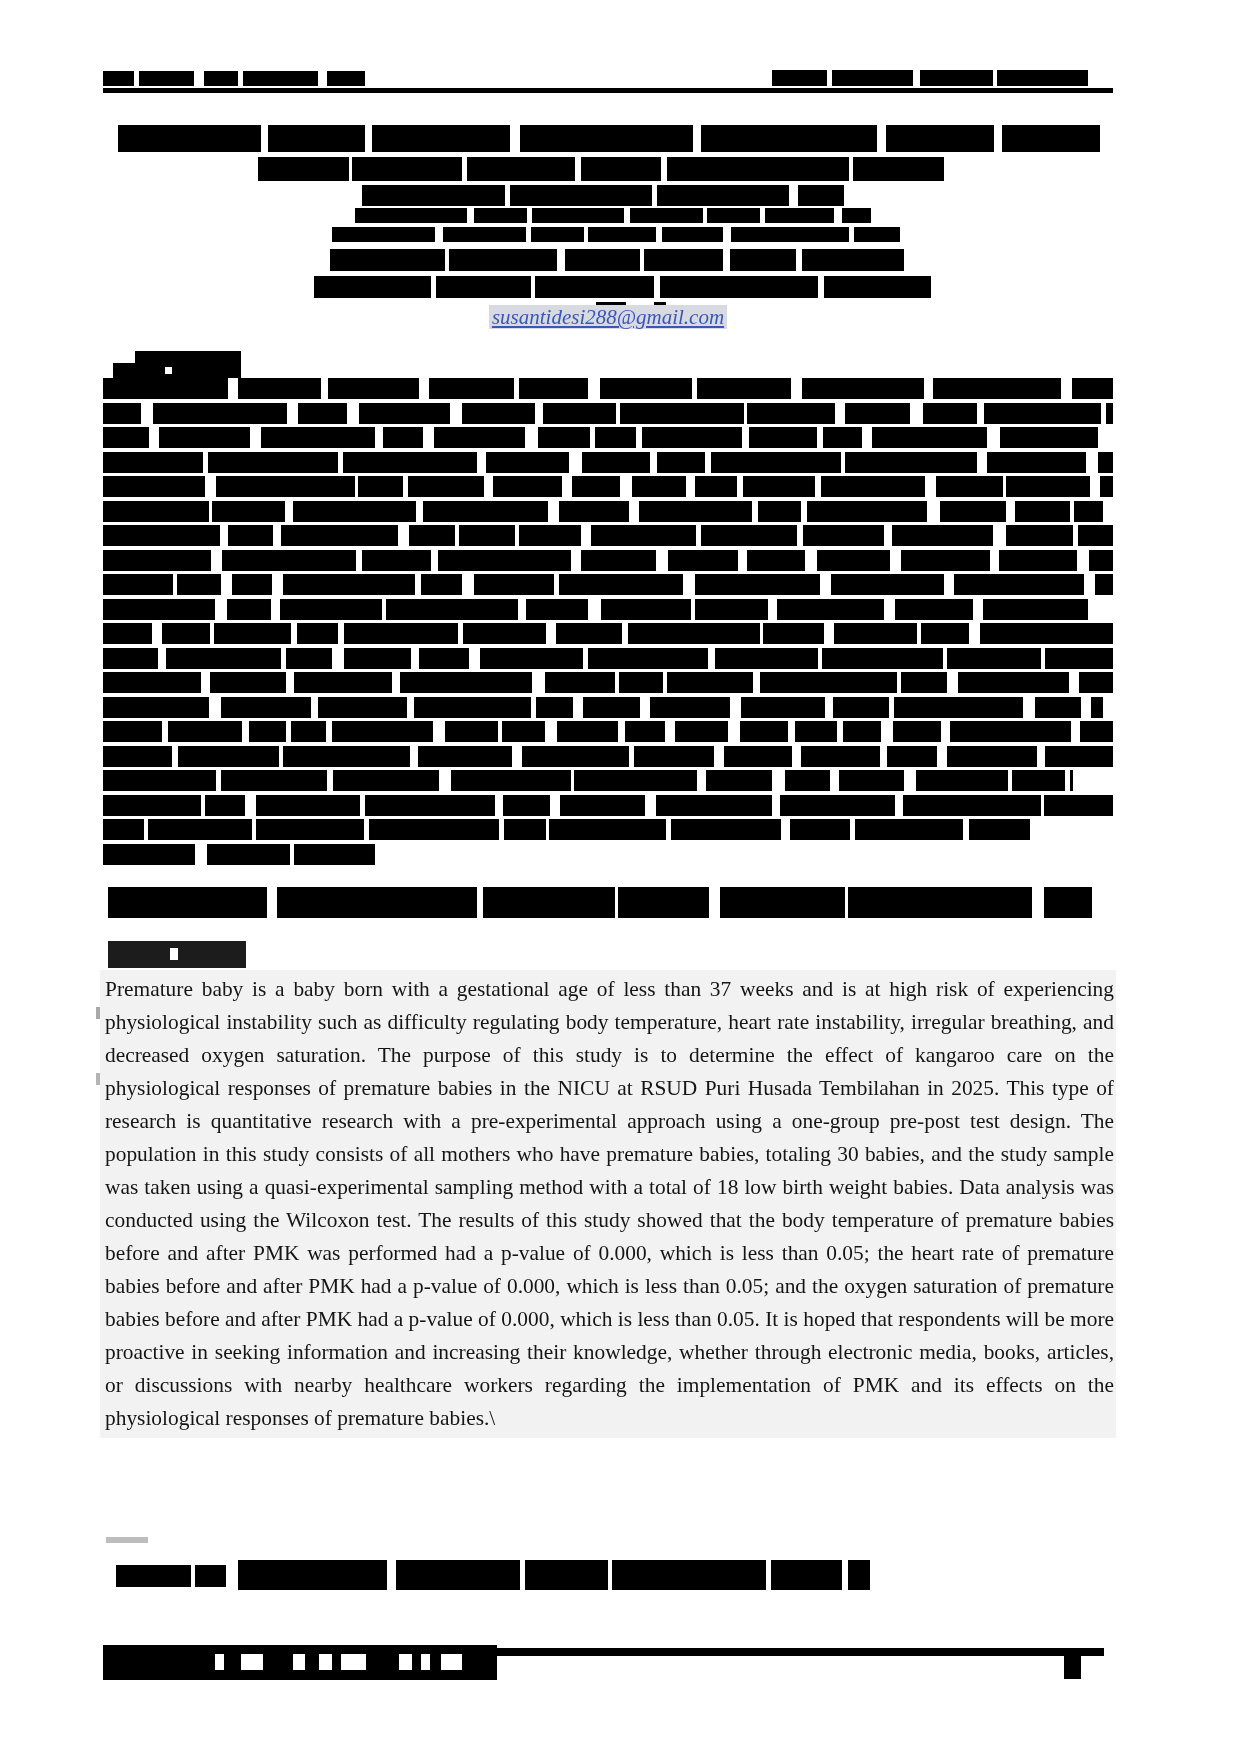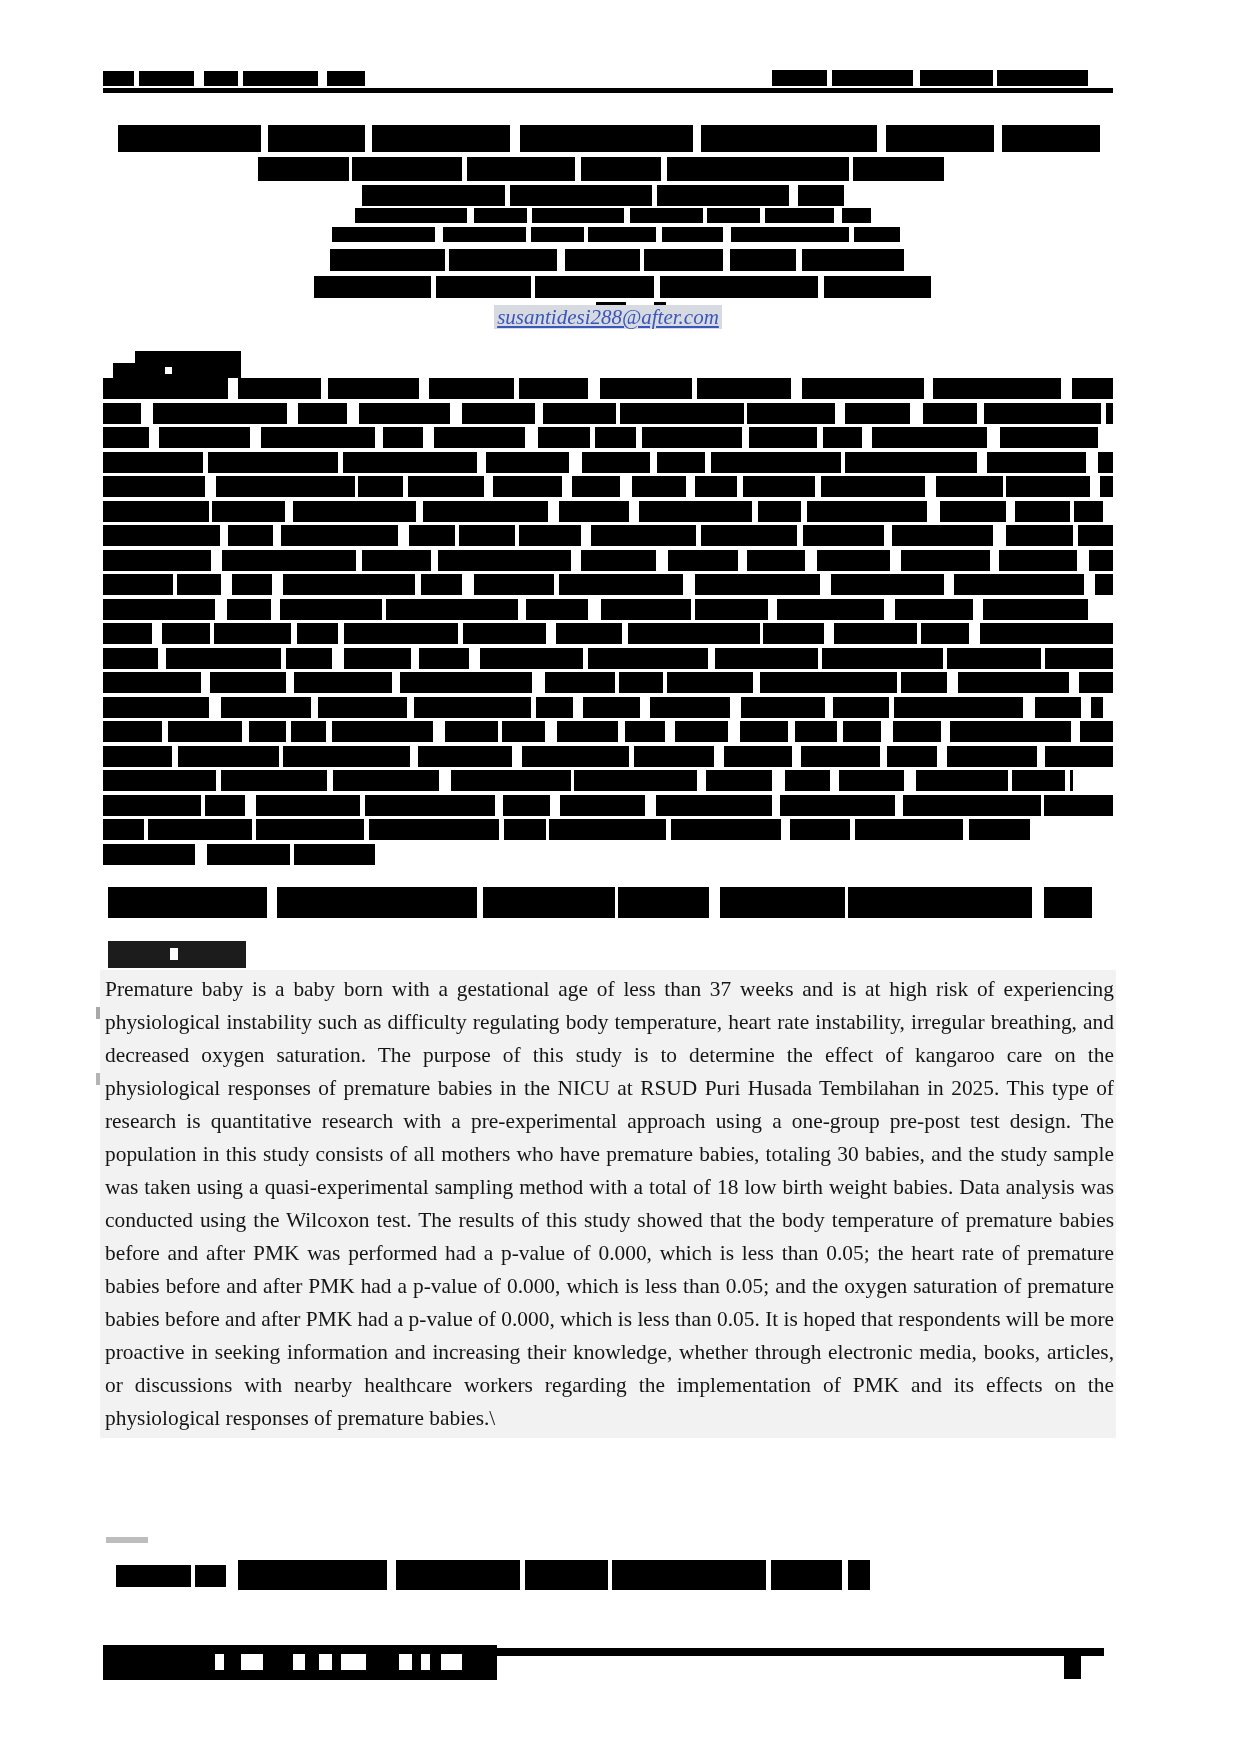--- a/index.html
+++ b/index.html
@@ -414,18 +414,18 @@
       <div class="red" style="left: 497px; top: 1648px; width: 607px; height: 8px; background: rgb(0, 0, 0);"></div>
       <div class="red" style="left: 1064px; top: 1648px; width: 17px; height: 31px; background: rgb(0, 0, 0);"></div>
       <div class="red" style="left: 96px; top: 1007px; width: 8px; height: 12px; background: rgb(168, 168, 168);"></div>
       <div class="red" style="left: 96px; top: 1073px; width: 8px; height: 12px; background: rgb(180, 180, 180);"></div>
       <div class="red" style="left: 1108px; top: 979px; width: 5px; height: 13px; background: rgb(154, 154, 154);"></div>
       <div class="red" style="left: 1108px; top: 1111px; width: 5px; height: 13px; background: rgb(173, 173, 173);"></div>
       <div class="red" style="left: 106px; top: 1537px; width: 42px; height: 6px; background: rgb(189, 189, 189);"></div>
     </div>
 
   <div class="email-row">
-    <a class="email-link">susantidesi288@after.com</a>
+    <a class="email-link">susantidesi288@gmail.com</a>
   </div>
 
   <div class="abstract-en">Premature baby is a baby born with a gestational age of less than 37 weeks and is at high risk of experiencing physiological instability such as difficulty regulating body temperature, heart rate instability, irregular breathing, and decreased oxygen saturation. The purpose of this study is to determine the effect of kangaroo care on the physiological responses of premature babies in the NICU at RSUD Puri Husada Tembilahan in 2025. This type of research is quantitative research with a pre-experimental approach using a one-group pre-post test design. The population in this study consists of all mothers who have premature babies, totaling 30 babies, and the study sample was taken using a quasi-experimental sampling method with a total of 18 low birth weight babies. Data analysis was conducted using the Wilcoxon test. The results of this study showed that the body temperature of premature babies before and after PMK was performed had a p-value of 0.000, which is less than 0.05; the heart rate of premature babies before and after PMK had a p-value of 0.000, which is less than 0.05; and the oxygen saturation of premature babies before and after PMK had a p-value of 0.000, which is less than 0.05. It is hoped that respondents will be more proactive in seeking information and increasing their knowledge, whether through electronic media, books, articles, or discussions with nearby healthcare workers regarding the implementation of PMK and its effects on the physiological responses of premature babies.\</div>
 
 </div>
 
 </body></html>

